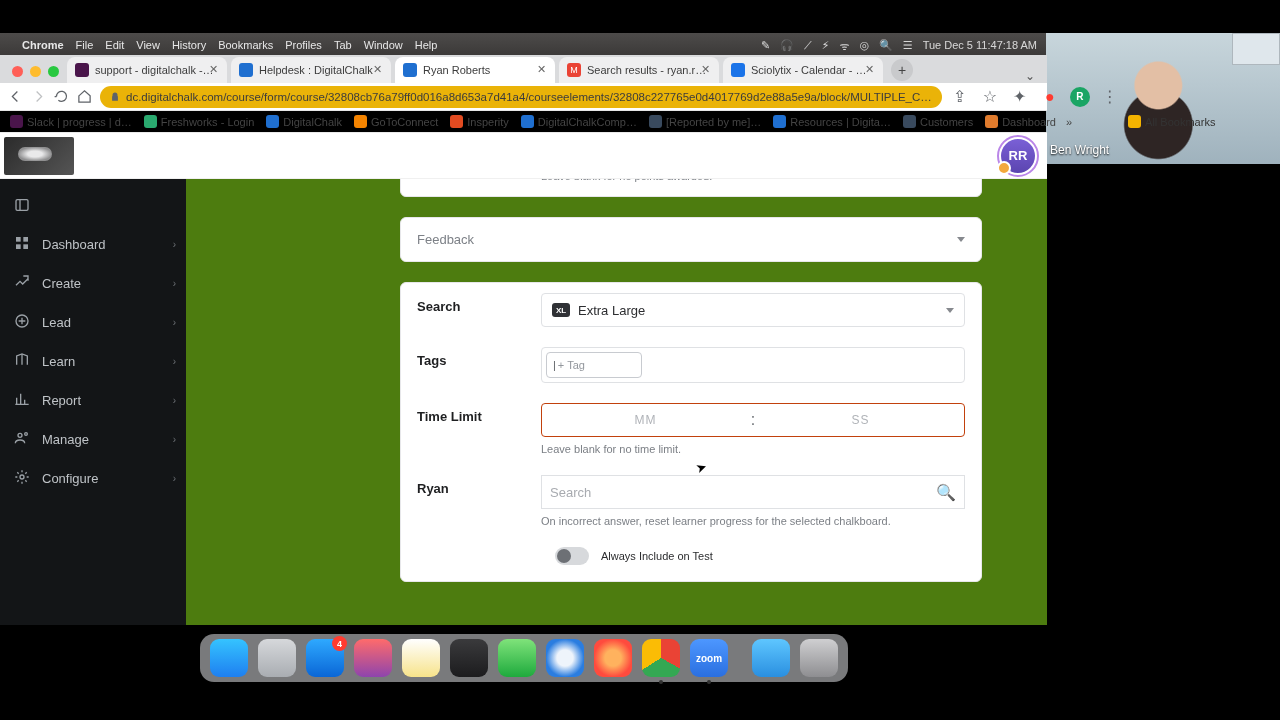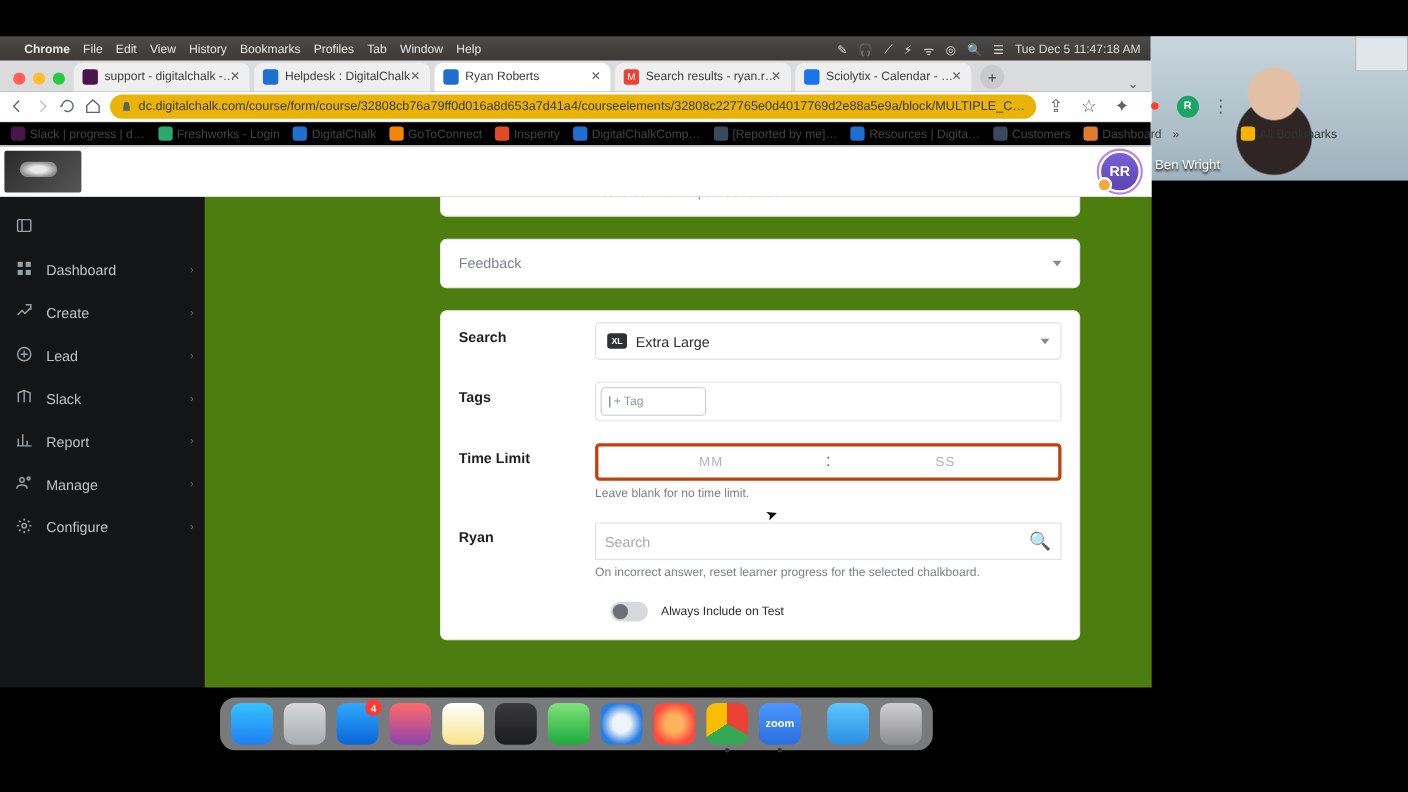--- a/index.html
+++ b/index.html
@@ -95,21 +95,21 @@
   .select { height:34px; border:1px solid #dfe1e4; border-radius:4px; display:flex; align-items:center;
     padding:0 10px; font-size:13px; color:#2c2d30; justify-content:space-between; cursor:pointer; }
   .select .left { display:flex; align-items:center; gap:8px; }
   .xlchip { width:18px; height:14px; border-radius:3px; background:#2f3135; color:#fff; font-size:8px;
     display:flex; align-items:center; justify-content:center; font-weight:700; }
 
   .tagbox { border:1px solid #dfe1e4; border-radius:4px; padding:4px; min-height:34px; }
   .taginput { border:1px solid #c8cbd0; border-radius:4px; height:26px; width:96px; padding:0 6px;
     font-size:11px; color:#93979d; display:flex; align-items:center; gap:2px; }
 
-  .timebox { border:3px solid #c2410c; border-radius:4px; height:34px; display:flex; align-items:center; }
+  .timebox { border:1px solid #c2410c; border-radius:4px; height:34px; display:flex; align-items:center; }
   .timebox .half { flex:1; text-align:center; color:#b0b3b8; font-size:12px; letter-spacing:1px; }
   .timebox .colon { width:8px; text-align:center; color:#6c7075; }
   .subhint { font-size:11px; color:#7b7f85; margin-top:6px; }
 
   .searchbox { border:1px solid #dfe1e4; border-radius:0; height:34px; display:flex; align-items:center;
     padding:0 8px; }
   .searchbox input { border:none; outline:none; flex:1; font-size:13px; color:#555; }
   .searchbox input::placeholder { color:#a8abb0; }
   .mag { color:#3d3f42; }
 
@@ -345,21 +345,21 @@
               <path d="M12 7v10M7 12h10" stroke="#9aa0a6" stroke-width="2"></path>
             </svg></span>
     <span>Lead</span>
     <span class="chev">›</span>
         </div>
         <div class="item">
           <span><svg viewBox="0 0 24 24">
               <path d="M4 19V6l8-3 8 3v13" fill="none" stroke="#9aa0a6" stroke-width="2"></path>
               <path d="M12 3v16" stroke="#9aa0a6" stroke-width="2"></path>
             </svg></span>
-    <span>Slack</span>
+    <span>Learn</span>
     <span class="chev">›</span>
         </div>
         <div class="item">
           <span><svg viewBox="0 0 24 24">
               <path d="M4 20V10M10 20V4M16 20v-7M22 20H2" stroke="#9aa0a6" stroke-width="2" fill="none"></path>
             </svg></span>
     <span>Report</span>
     <span class="chev">›</span>
         </div>
         <div class="item">

